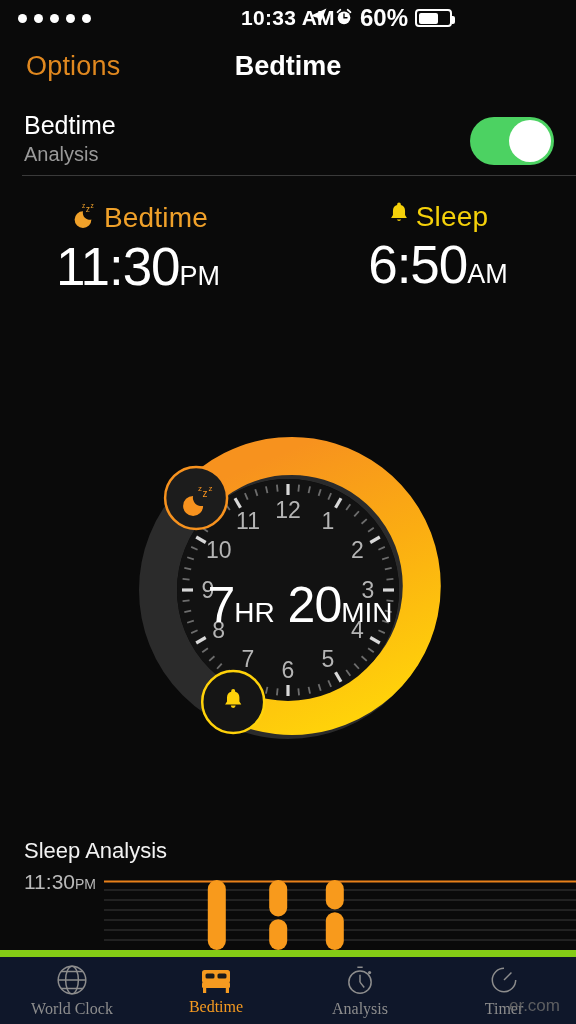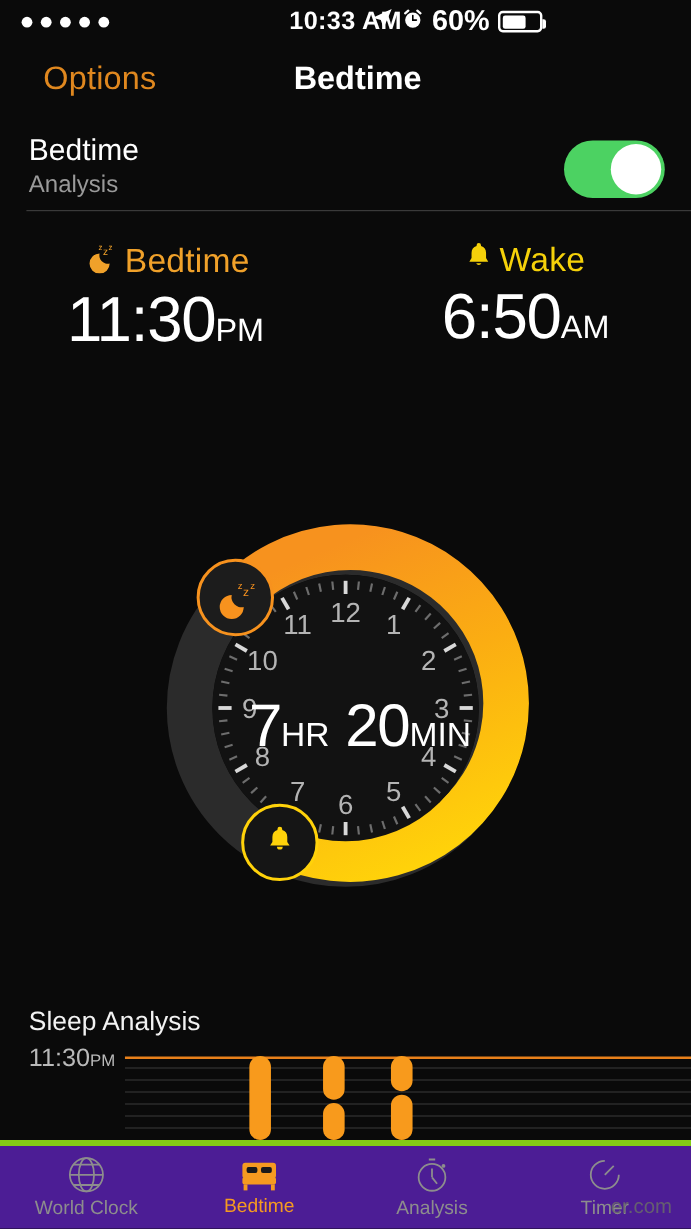--- a/index.html
+++ b/index.html
@@ -34,21 +34,21 @@
     content:""; position:absolute; right:-5px; top:5px; width:3px; height:8px;
     background:#fff; border-radius:0 2px 2px 0;
   }
   .battery .fill {
     position:absolute; left:1.5px; top:1.5px; bottom:1.5px; width:60%;
     background:#fff; border-radius:2px;
   }
 
   
   .navbar {
-    position:absolute; top:36px; left:10px; width:480px; height:60px;
+    position:absolute; top:36px; left:0; width:480px; height:60px;
   }
   .nav-options {
     position:absolute; left:26px; top:50%; transform:translateY(-50%);
     color:#e0881f; font-size:27px; letter-spacing:.2px;
   }
   .nav-title {
     position:absolute; left:0; width:576px; top:50%; transform:translateY(-50%);
     text-align:center; color:#fff; font-size:27px; font-weight:bold;
   }
 
@@ -101,22 +101,23 @@
   
   .sleep { position:absolute; top:838px; left:0; width:488px; height:112px; }
   .sleep-title { position:absolute; left:24px; top:0; color:#f2f2f2; font-size:22px; }
   .sleep-time  { position:absolute; left:24px; top:32px; color:#b9b9b9; font-size:21px; }
   .sleep-time .sm { font-size:14px; }
   .sleep-chart { position:absolute; left:104px; top:42px; width:472px; height:70px; }
 
   
   .tabbar {
     position:absolute; bottom:0; left:0; width:576px; height:74px;
-    background:#4c1d95; border-top:5px solid #84cc16;
+    background:#0f172a; border-top:7px solid #84cc16;
     display:flex;
+    font-family:Liberation Serif, serif;
   }
   .tab {
     flex:1; display:flex; flex-direction:column;
     align-items:center; justify-content:center; gap:3px;
     color:#8d8d8d; font-size:16px;
   }
   .tab.active { color:#f59a20; }
   .tab svg { display:block; }
   .watermark {
     position:absolute; right:16px; bottom:8px;
@@ -187,21 +188,21 @@
       <div class="tvalue"><span>11:30</span><span class="ampm">PM</span></div>
     </div>
     <div class="tcol right">
       <div class="tlabel">
         <span>
           <svg width="22" height="26" viewBox="0 0 24 28">
             <path d="M12 2.5 a2 2 0 0 1 2 2 v.8 a6.6 6.6 0 0 1 4.6 6.3 v4.6 l2 3.3 h-17.2 l2 -3.3 v-4.6 a6.6 6.6 0 0 1 4.6 -6.3 v-.8 a2 2 0 0 1 2 -2 Z" fill="#f5d10a"></path>
             <path d="M9.6 21 a2.6 2.6 0 0 0 4.8 0 Z" fill="#f5d10a"></path>
           </svg>
         </span>
-        <span>Wake</span>
+        <span>Sleep</span>
       </div>
       <div class="tvalue"><span>6:50</span><span class="ampm">AM</span></div>
     </div>
   </div>
 
   <div class="dial">
     <svg width="576" height="520" viewBox="0 0 576 520">
       <defs>
         <linearGradient id="arcGrad" x1="0.35" y1="0" x2="0.72" y2="1">
           <stop offset="0%" stop-color="#f7921e"></stop>

